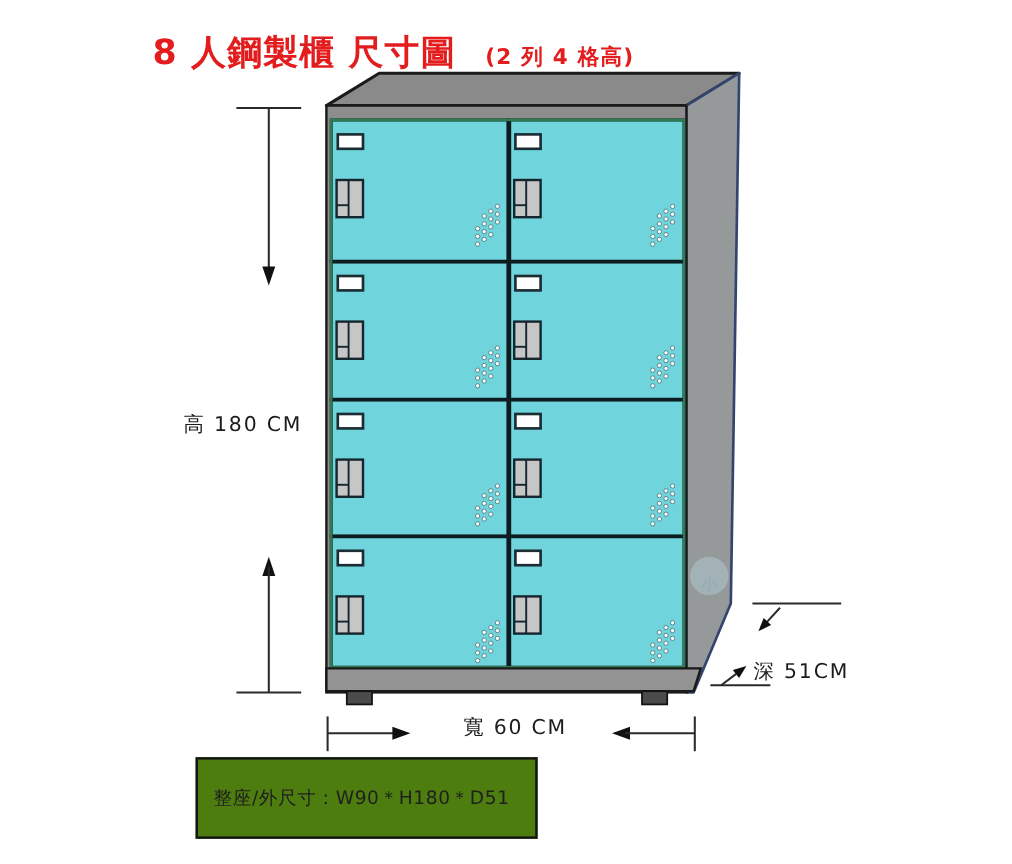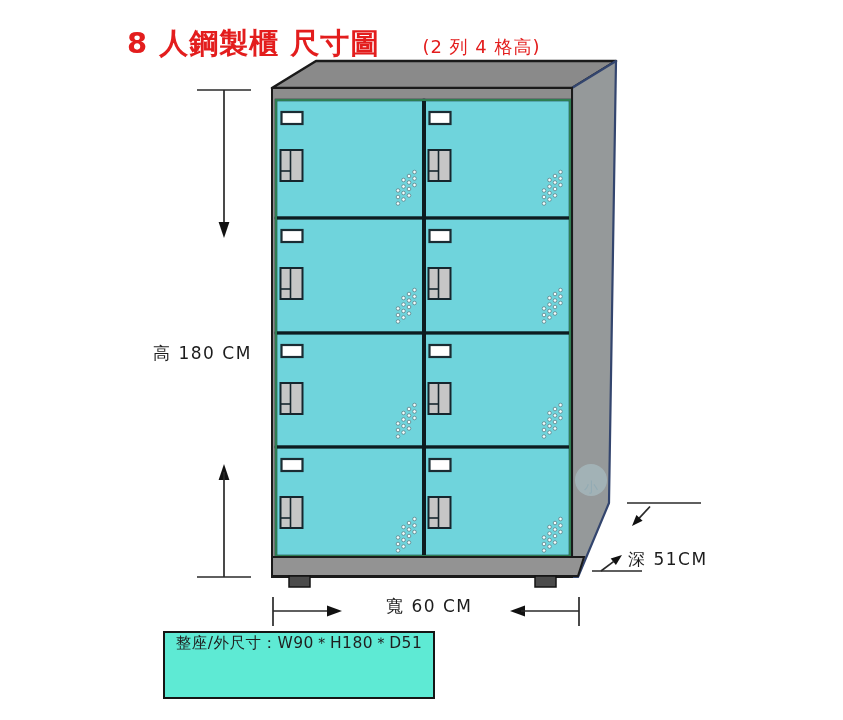--- a/index.html
+++ b/index.html
@@ -1,29 +1,29 @@
 <!DOCTYPE html>
 <html><head>
 <meta charset="utf-8">
 <style>
   html,body{margin:0;padding:0;background:#ffffff;}
   body{position:relative;width:843px;height:720px;overflow:hidden;
        font-family:"DejaVu Sans",sans-serif;}
   #scene{position:absolute;left:0;top:0;}
   .overlay{position:absolute;white-space:nowrap;}
-  .title-wrap{left:127px;top:24px;display:flex;align-items:baseline;gap:3px;justify-content:flex-end;}
+  .title-wrap{left:127px;top:24px;display:flex;align-items:baseline;gap:24px;justify-content:flex-end;}
   .title-main{font-size:29px;font-weight:bold;letter-spacing:1px;}
-  .title-sub{font-size:18px;font-weight:normal;letter-spacing:1px;margin-left:39px;}
+  .title-sub{font-size:18px;font-weight:bold;letter-spacing:1px;}
   .dim-label{font-size:17px;color:#1c1c1c;letter-spacing:1.5px;}
   #height-label{left:153px;top:342px;}
   #width-label{left:386px;top:595px;}
   #depth-label{left:628px;top:548px;}
-  .spec-box{left:163px;top:631px;width:268px;height:64px;background:#5eead4;
-            border:2.5px solid #151515;display:flex;flex-direction:row;
-            justify-content:space-evenly;}
+  .spec-box{left:163px;top:631px;width:268px;height:64px;background:#4d7c0f;
+            border:2.5px solid #151515;display:flex;flex-direction:column;
+            justify-content:space-evenly;padding-left:13px;}
   .spec-line{font-size:15.5px;color:#1f1f1f;letter-spacing:.5px;}
 </style>
 </head>
 <body>
 
 <svg id="scene" width="843" height="720" viewBox="0 0 843 720">
 
   <g>
     <polygon id="top-slab" points="272,88 572,88 616,61 316,61" stroke-width="2.5" stroke-linejoin="round" fill="#8a8a8a" stroke="#1a1a1a"></polygon>
     <polygon id="side-face" points="572,88 616,61 609,503 578,577 572,577" stroke-width="2.2" stroke-linejoin="round" fill="#95999a" stroke="#33456e"></polygon>

